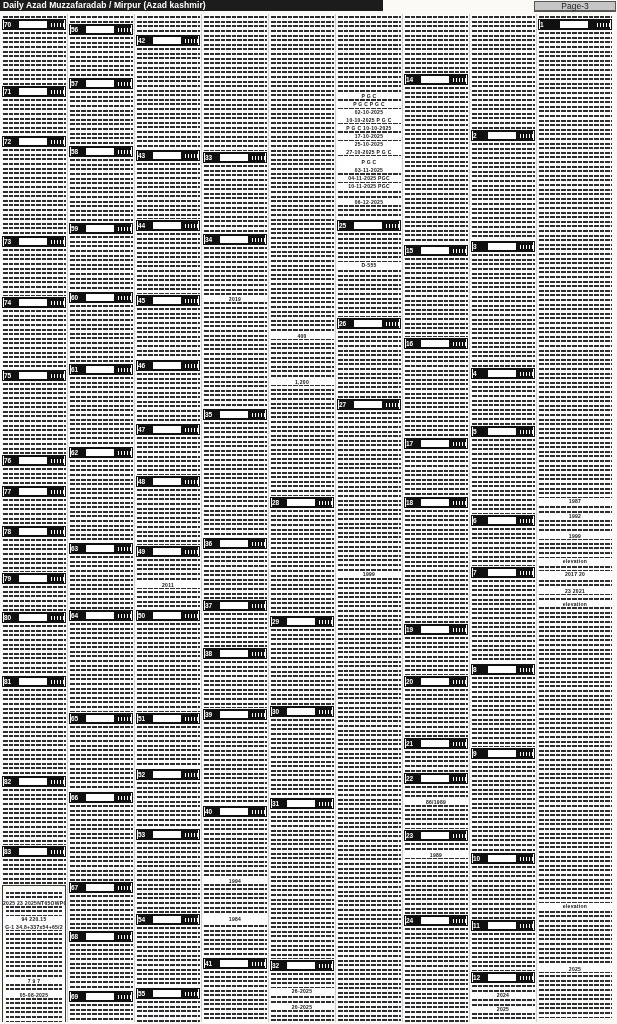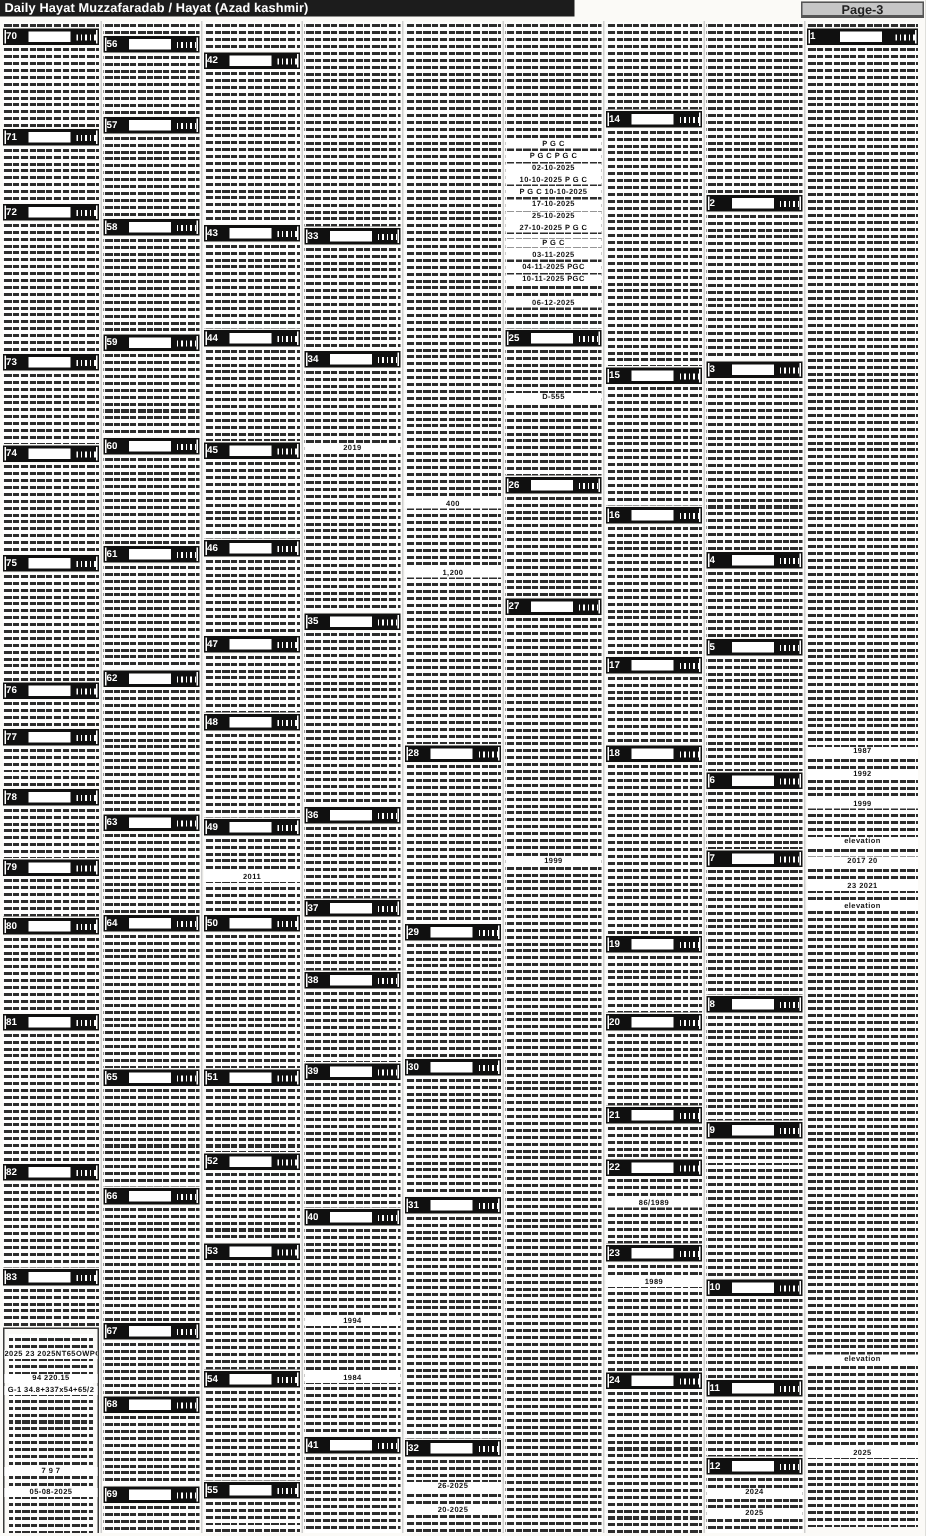--- a/index.html
+++ b/index.html
@@ -11,21 +11,21 @@
   
   #masthead{position:absolute;left:0;top:0;width:617px;height:13px;}
   #title-bar{
     position:absolute;left:0;top:0;width:380px;height:11px;background:#1c1c1c;
     color:#fff;font-size:8.5px;font-weight:bold;line-height:11px;padding-left:3px;
     white-space:nowrap;letter-spacing:.1px;
   }
   #page-badge{
     position:absolute;right:1px;top:1px;width:82px;height:11px;background:#c6c6c6;
     border:1px solid #555;border-bottom-width:2px;box-sizing:border-box;
-    color:#222;font-size:8.5px;font-weight:bold;text-align:center;line-height:9px;
+    color:#222;font-size:8.5px;font-weight:normal;text-align:center;line-height:9px;
   }
   
   #page{
     position:absolute;left:1px;top:14px;width:615px;height:1008px;
     display:flex;align-items:stretch;
   }
   .column{
     box-sizing:border-box;width:67px;flex:0 0 auto;border-right:1px solid #cfcfcf;
     padding:0 1px;overflow:hidden;position:relative;
   }
@@ -59,21 +59,21 @@
   .bar:before,.bar:after{
     content:"";position:absolute;top:1px;bottom:1px;width:1px;background:#fff;
   }
   .bar:before{left:1px;} .bar:after{right:1px;}
 </style>
 </head>
 <body>
 
 <div id="frame">
   <div id="masthead">
-    <div id="title-bar">Daily Hayat Muzzafaradab / Hayat (Azad kashmir)</div>
+    <div id="title-bar">Daily Azad Muzzafaradab / Mirpur (Azad kashmir)</div>
     <div id="page-badge">Page-3</div>
   </div>
   <div id="page">
       <div class="column">
         <div class="body" style="height: 3px;"></div>
         <div class="bar">
           <span class="num">70</span>
           <span class="slot"></span>
           <span class="ulabel"></span>
         </div>

